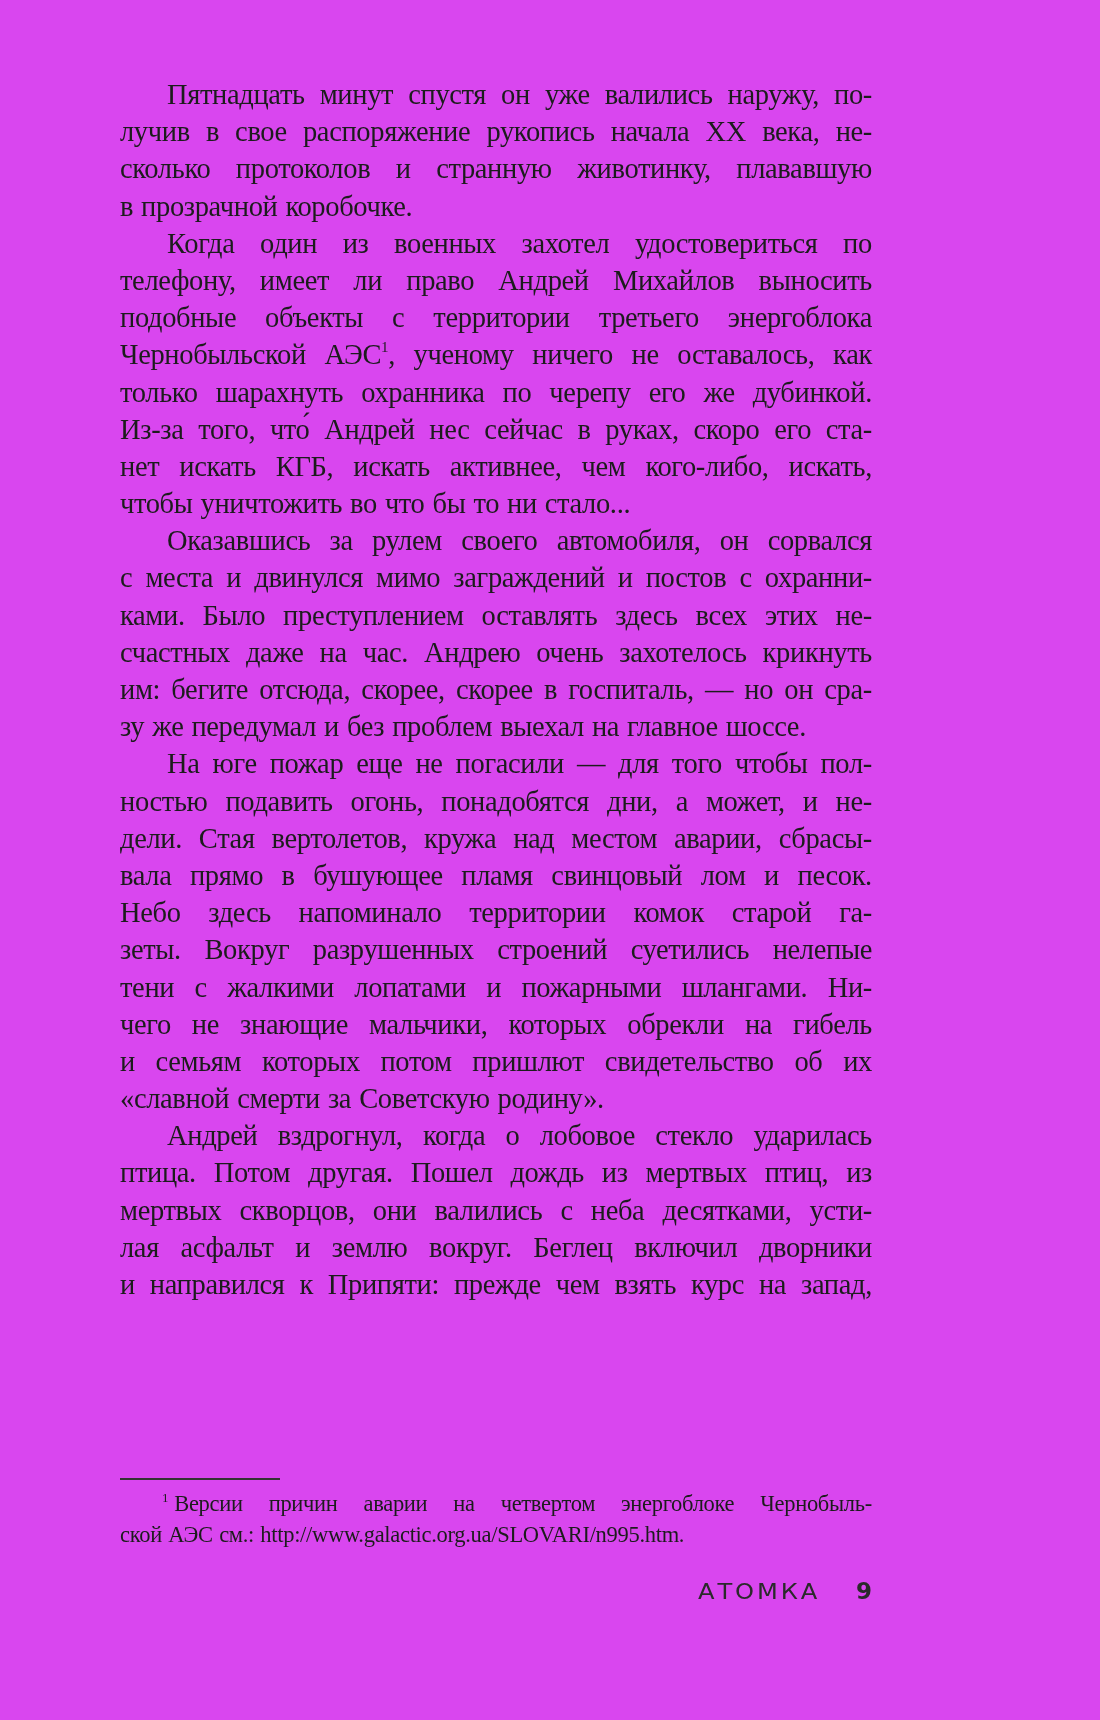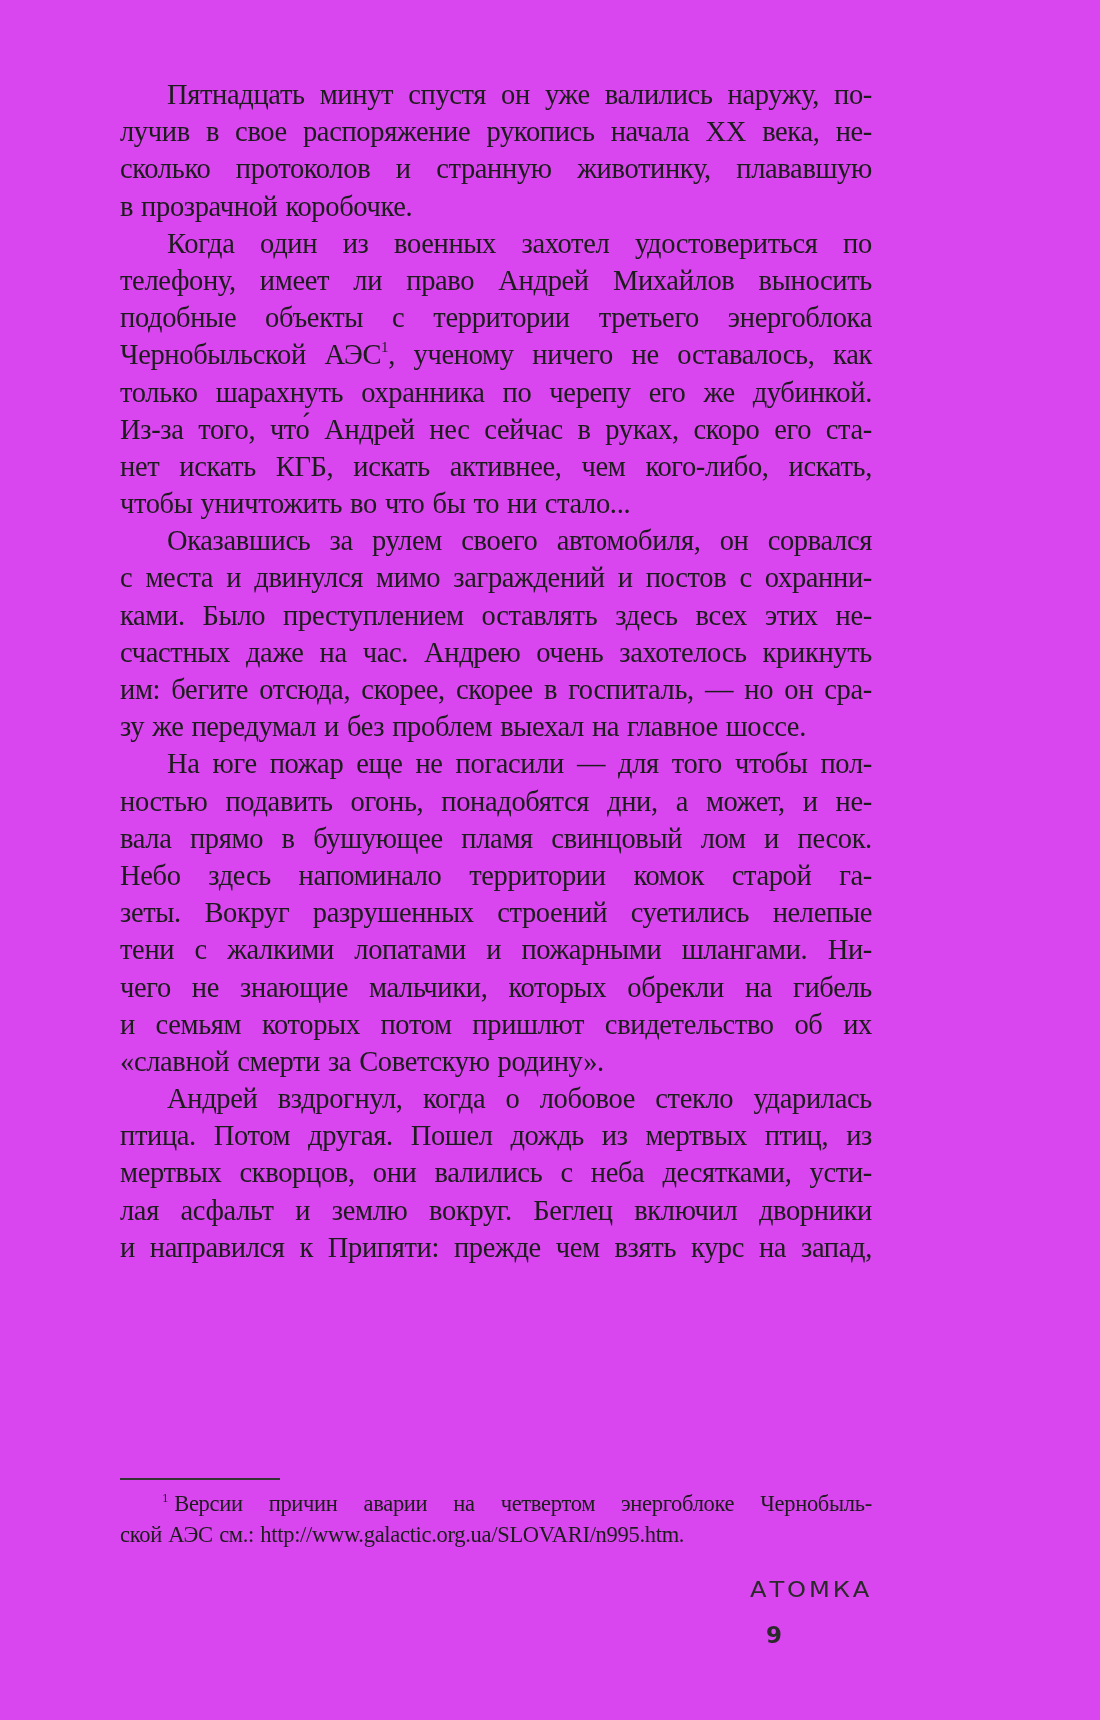--- a/index.html
+++ b/index.html
@@ -75,24 +75,23 @@
     .fline .j { display: flex; justify-content: center; }
     .fline.last .j { justify-content: flex-start; gap: 0.28em; text-align: right; }
     .fline.indent { padding-left: 42px; }
     .fline sup { font-size: 13px; vertical-align: 9px; line-height: 0; margin-right: 6px; }
     .running-footer {
       position: absolute;
       right: 228px;
       top: 1578px;
       display: flex;
       align-items: baseline;
-      gap: 20px;
+      gap: 36px;
       font-family: "DejaVu Sans", "Liberation Sans", sans-serif;
       color: #2a2a2a;
-      flex-direction: column;
     }
     .running-title {
       font-size: 21px;
       letter-spacing: 2.5px;
       font-weight: normal;
       transform: scaleX(1.15);
       transform-origin: right center;
     }
     .page-number {
       font-size: 23px;
@@ -337,20 +336,32 @@
         <span class="j">
           <span>ностью</span>
           <span>подавить</span>
           <span>огонь,</span>
           <span>понадобятся</span>
           <span>дни,</span>
           <span>а</span>
           <span>может,</span>
           <span>и</span>
           <span>не-</span>
+        </span>
+      </div>
+      <div class="line">
+        <span class="j">
+          <span>дели.</span>
+          <span>Стая</span>
+          <span>вертолетов,</span>
+          <span>кружа</span>
+          <span>над</span>
+          <span>местом</span>
+          <span>аварии,</span>
+          <span>сбрасы-</span>
         </span>
       </div>
       <div class="line">
         <span class="j">
           <span>вала</span>
           <span>прямо</span>
           <span>в</span>
           <span>бушующее</span>
           <span>пламя</span>
           <span>свинцовый</span>

